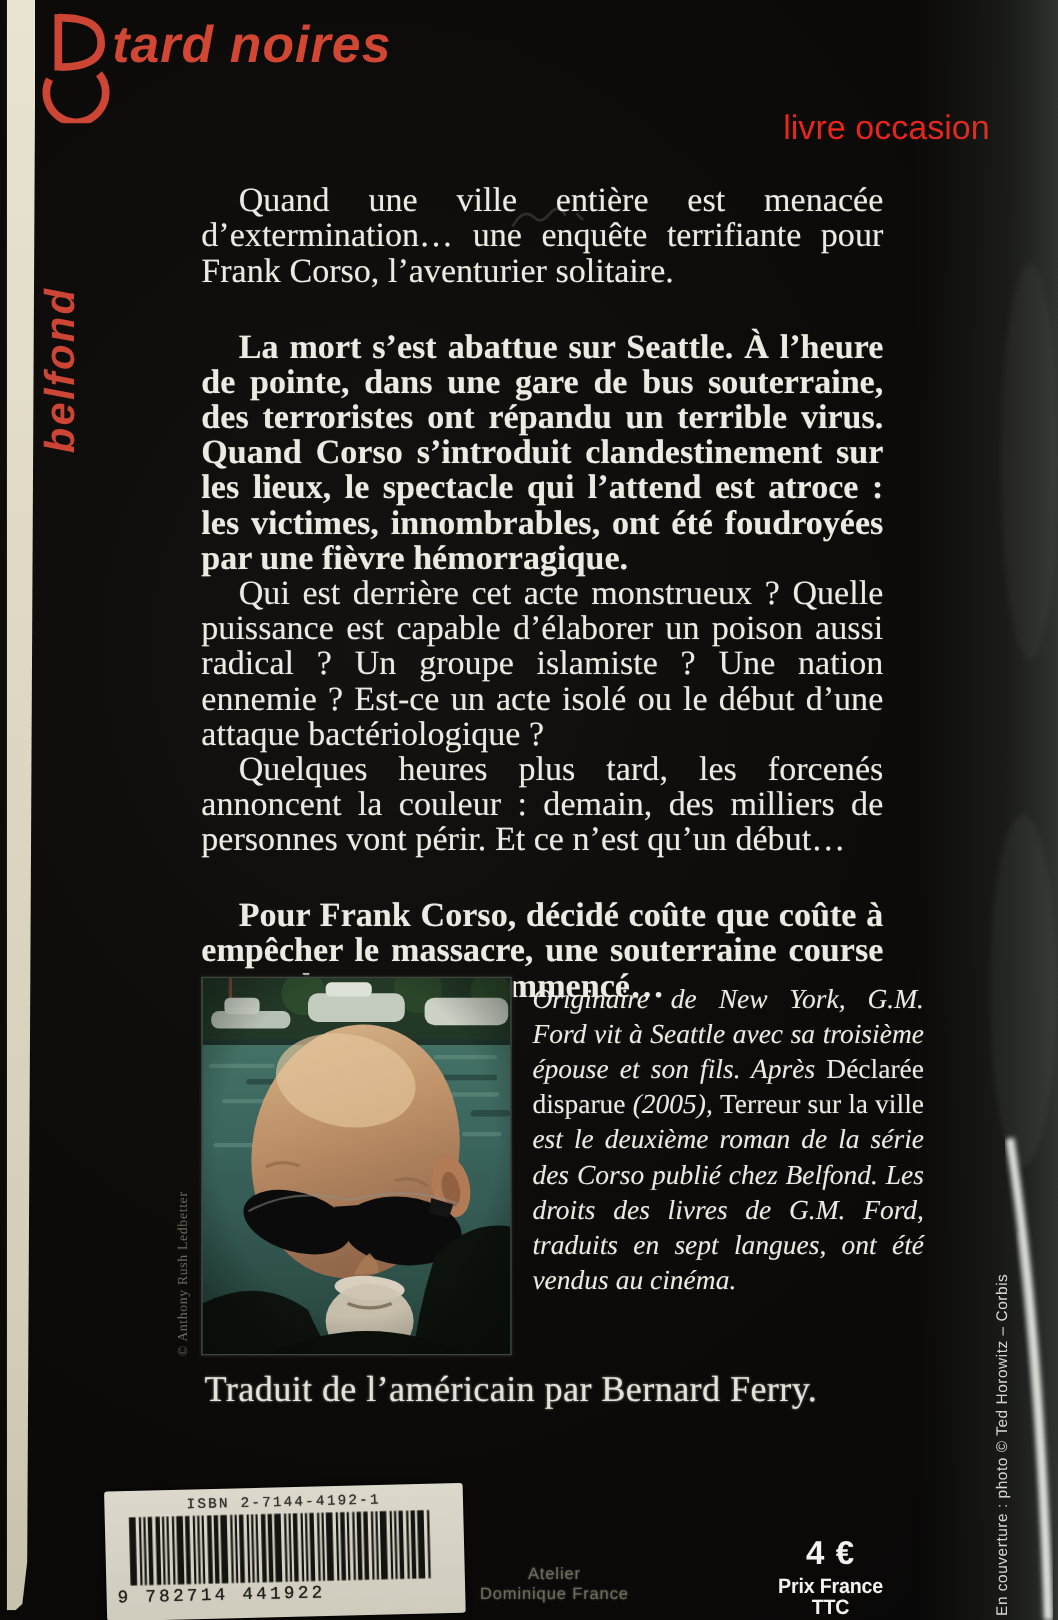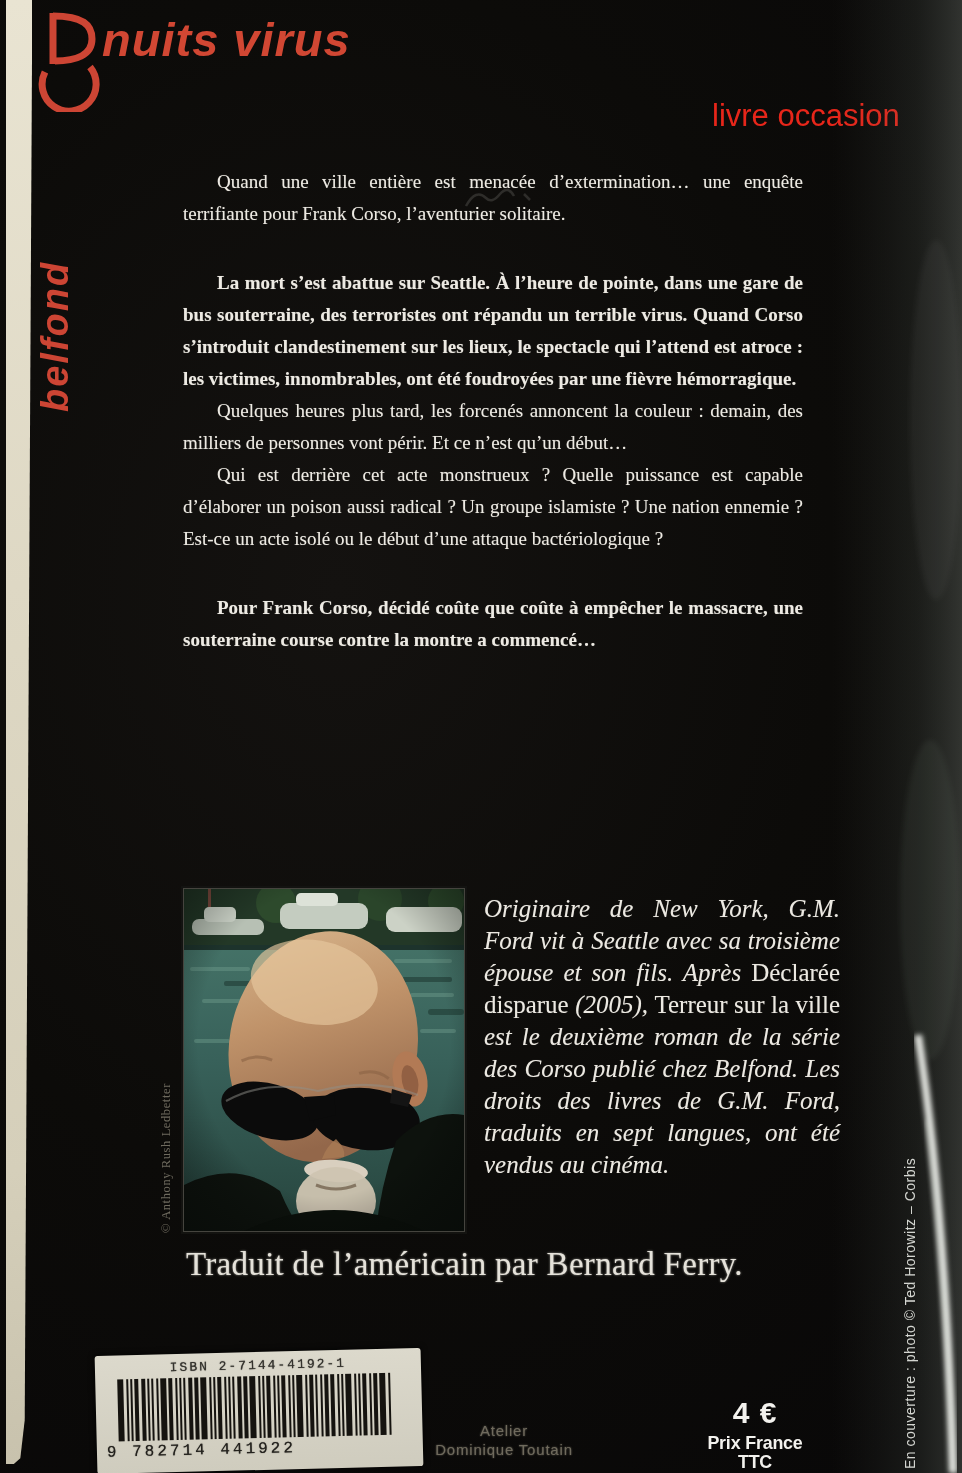--- a/index.html
+++ b/index.html
@@ -32,21 +32,21 @@
     white-space:nowrap;
   }
   
   .sticker{
     position:absolute;left:712px;top:100px;
     font:400 31px/1 "Liberation Sans",sans-serif;color:#e7261a;white-space:nowrap;
   }
   
   .synopsis{
     position:absolute;left:183px;top:166px;width:620px;
-    font-size:19px;line-height:32px;color:#edeae3;text-align:justify;
+    font-size:31px;line-height:32px;color:#edeae3;text-align:justify;
     text-shadow:0 0 1px rgba(237,234,227,.35);
   }
   .synopsis p{margin:0;text-indent:34px;}
   .synopsis p.gap{margin-top:37px;font-weight:bold;}
   
   .photo{
     position:absolute;left:183px;top:888px;width:280px;height:342px;
     border:1px solid #45443e;box-shadow:inset 0 0 0 1px rgba(160,160,150,.22), 0 0 0 2px rgba(20,20,18,.9);
     overflow:hidden;background:#23403a;
   }
@@ -113,35 +113,35 @@
   <div class="page-edge"></div>
 
   <svg class="logo" width="92" height="102" viewBox="0 0 92 102" aria-hidden="true">
     <g fill="none" stroke="#cd4534" stroke-width="7">
       <path d="M25 3 L25 54"></path>
       <path d="M25 6 C55 6 64 15 64 29 C64 45 48 51 27 51"></path>
       <path d="M62 57 A27 27 0 1 1 17 62"></path>
     </g>
   </svg>
 
-  <div class="collection">nuits virus</div>
+  <div class="collection">tard noires</div>
 
   <svg class="scratch" width="110" height="40" viewBox="0 0 110 40" aria-hidden="true">
     <path d="M4 28 q10 -18 20 -8 q6 6 14 -4 q8 -9 14 2 M62 16 l6 6" stroke="rgba(190,190,185,.33)" stroke-width="2.5" fill="none"></path>
   </svg>
 
   <div class="publisher-v">belfond</div>
 
   <div class="sticker">livre occasion</div>
 
   <div class="synopsis">
     <p>Quand une ville entière est menacée d’extermination… une enquête terrifiante pour Frank Corso, l’aventurier solitaire.</p>
     <p class="gap">La mort s’est abattue sur Seattle. À l’heure de pointe, dans une gare de bus souterraine, des terroristes ont répandu un terrible virus. Quand Corso s’introduit clandestinement sur les lieux, le spectacle qui l’attend est atroce : les victimes, innombrables, ont été foudroyées par une fièvre hémorragique.</p>
+    <p>Qui est derrière cet acte monstrueux ? Quelle puissance est capable d’élaborer un poison aussi radical ? Un groupe islamiste ? Une nation ennemie ? Est-ce un acte isolé ou le début d’une attaque bactériologique ?</p>
     <p>Quelques heures plus tard, les forcenés annoncent la couleur : demain, des milliers de personnes vont périr. Et ce n’est qu’un début…</p>
-    <p>Qui est derrière cet acte monstrueux ? Quelle puissance est capable d’élaborer un poison aussi radical ? Un groupe islamiste ? Une nation ennemie ? Est-ce un acte isolé ou le début d’une attaque bactériologique ?</p>
     <p class="gap">Pour Frank Corso, décidé coûte que coûte à empêcher le massacre, une souterraine course contre la montre a commencé…</p>
   </div>
 
   <div class="photo">
     <svg width="280" height="342" viewBox="0 0 280 342" aria-hidden="true">
       <defs>
         <linearGradient id="water" x1="0" y1="0" x2="0" y2="1">
           <stop offset="0" stop-color="#4a7a6d"></stop>
             <stop offset=".5" stop-color="#38615a"></stop>
             <stop offset="1" stop-color="#27453e"></stop>
@@ -272,21 +272,21 @@
         <i style="width: 2px; margin-right: 2px;"></i>
         <i style="width: 4px; margin-right: 2px;"></i>
         <i style="width: 6px; margin-right: 3px;"></i>
         <i style="width: 2px; margin-right: 2px;"></i>
       </div>
     <div class="ean">9 782714 441922</div>
   </div>
 
   <div class="studio">
     <div>Atelier</div>
-    <div>Dominique Toutain</div>
+    <div>Dominique France</div>
   </div>
 
   <div class="price">
     <div class="amount">4 €</div>
     <div class="label">Prix France TTC</div>
   </div>
 
   <div class="spine-credit">En couverture :  photo © Ted Horowitz – Corbis</div>
 
   <svg class="sheen" width="130" height="1473" viewBox="0 0 130 1473" aria-hidden="true">

